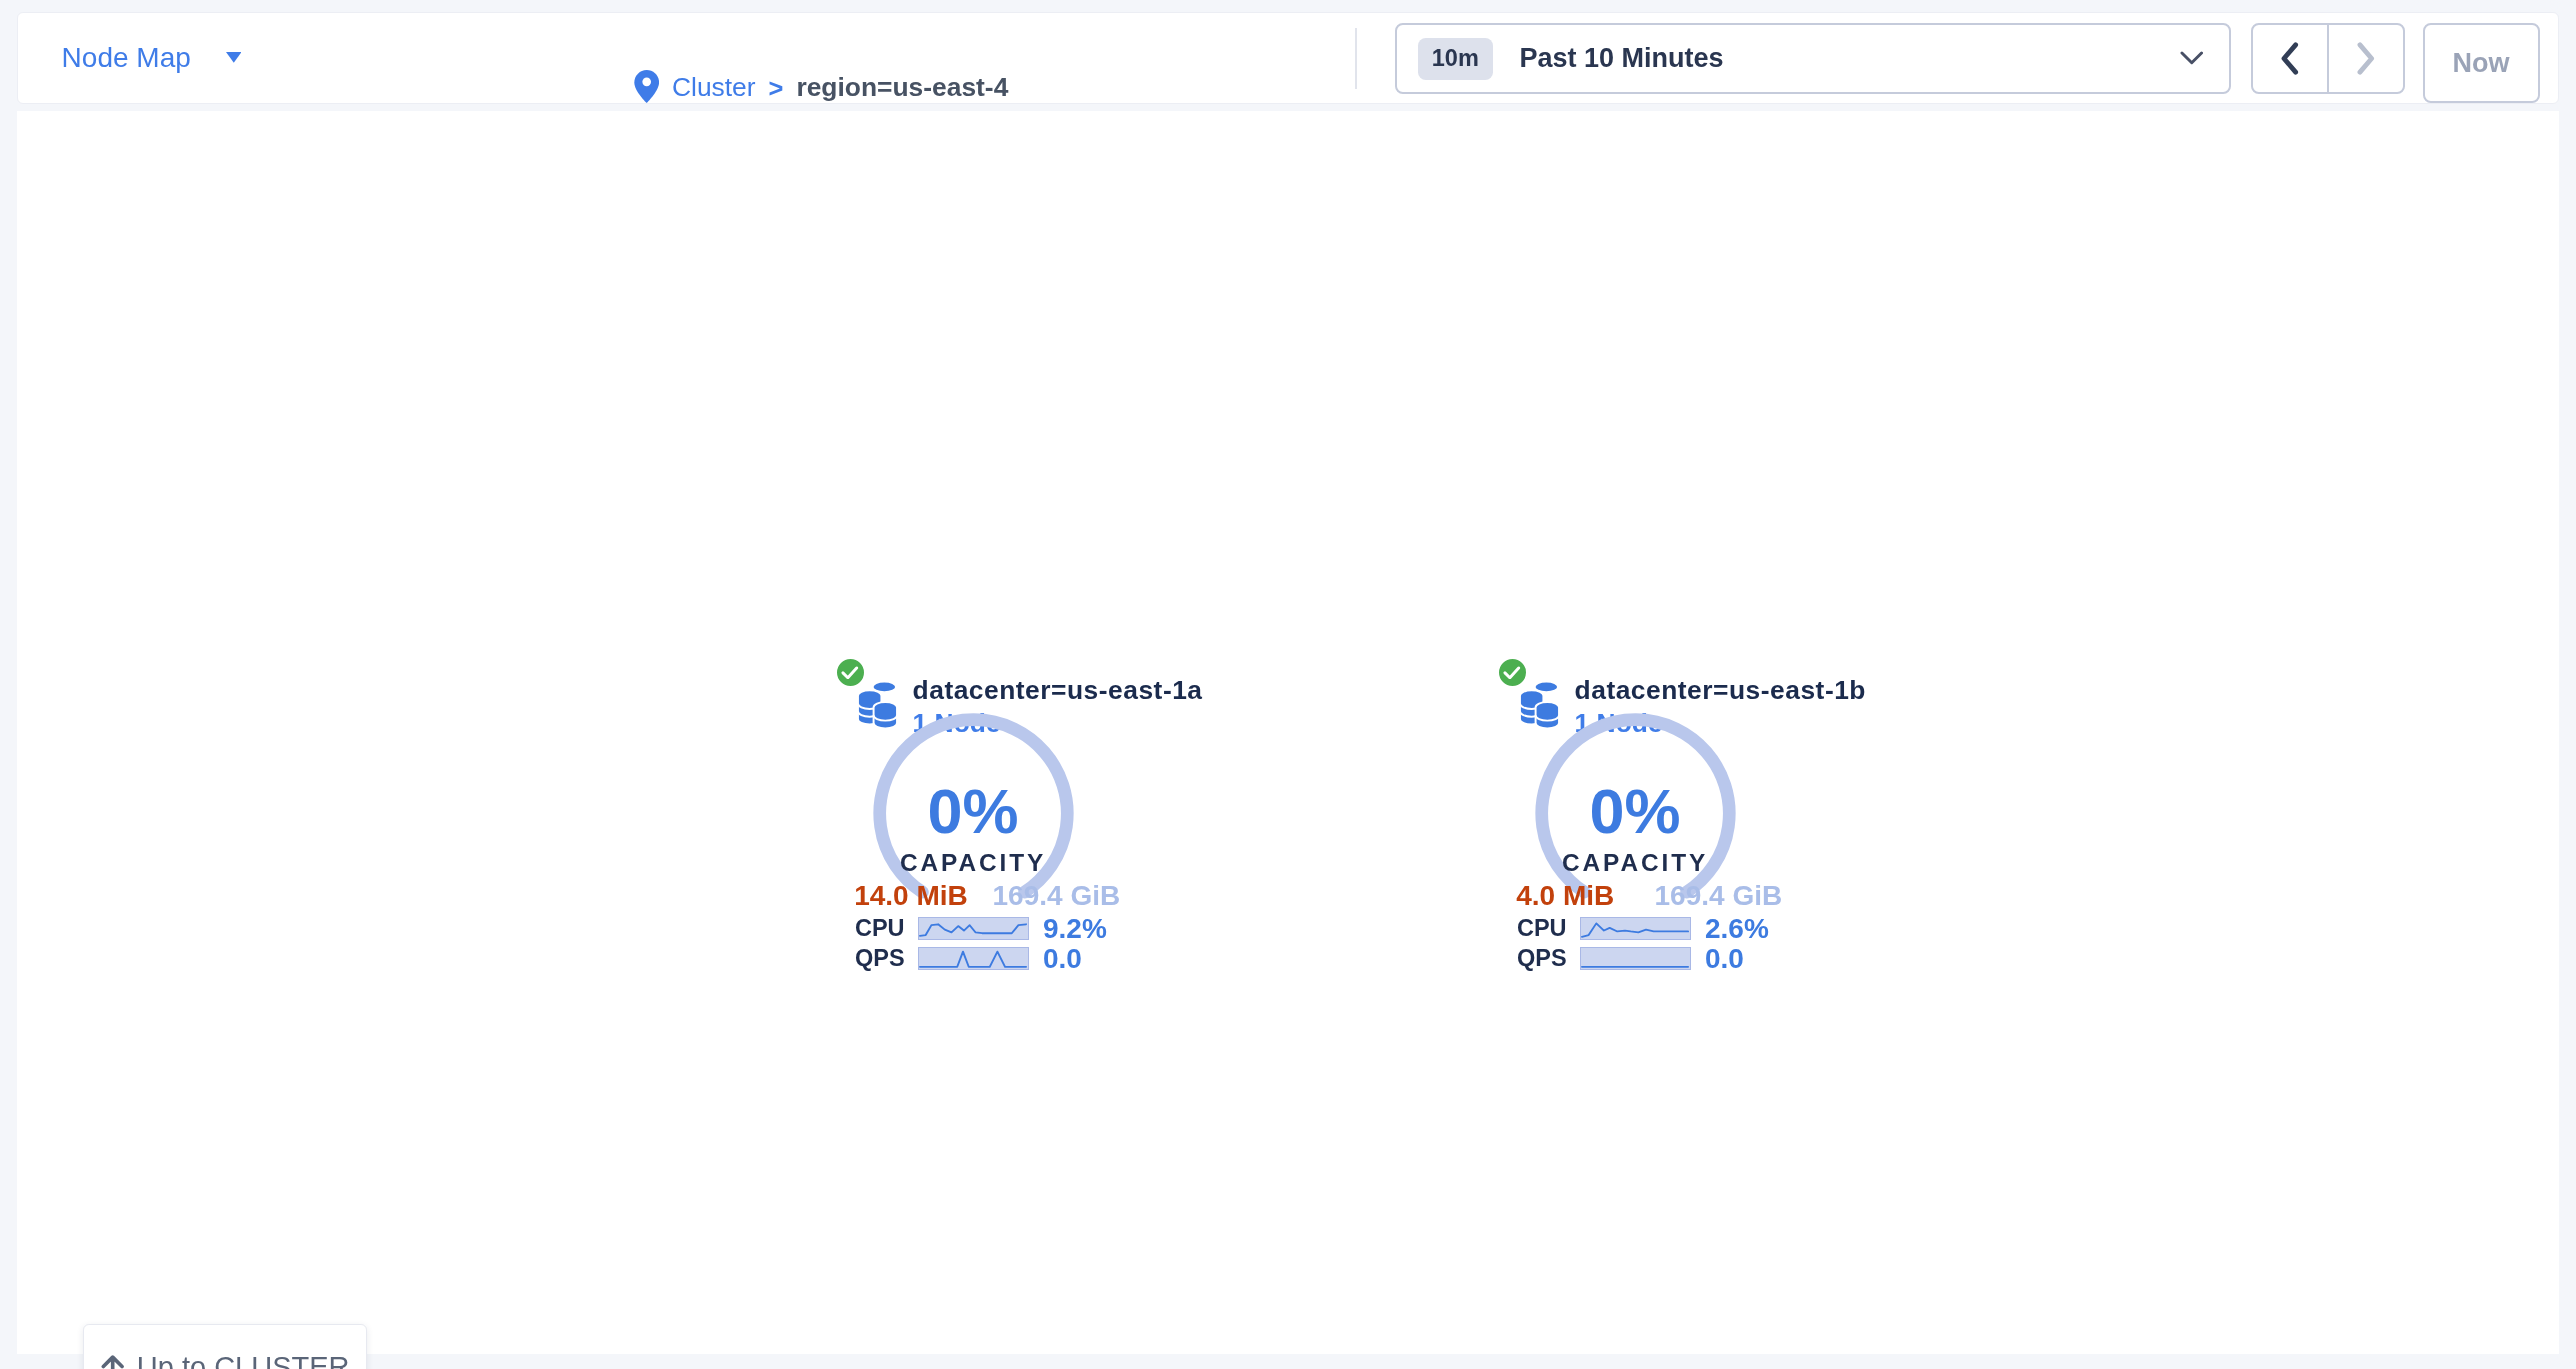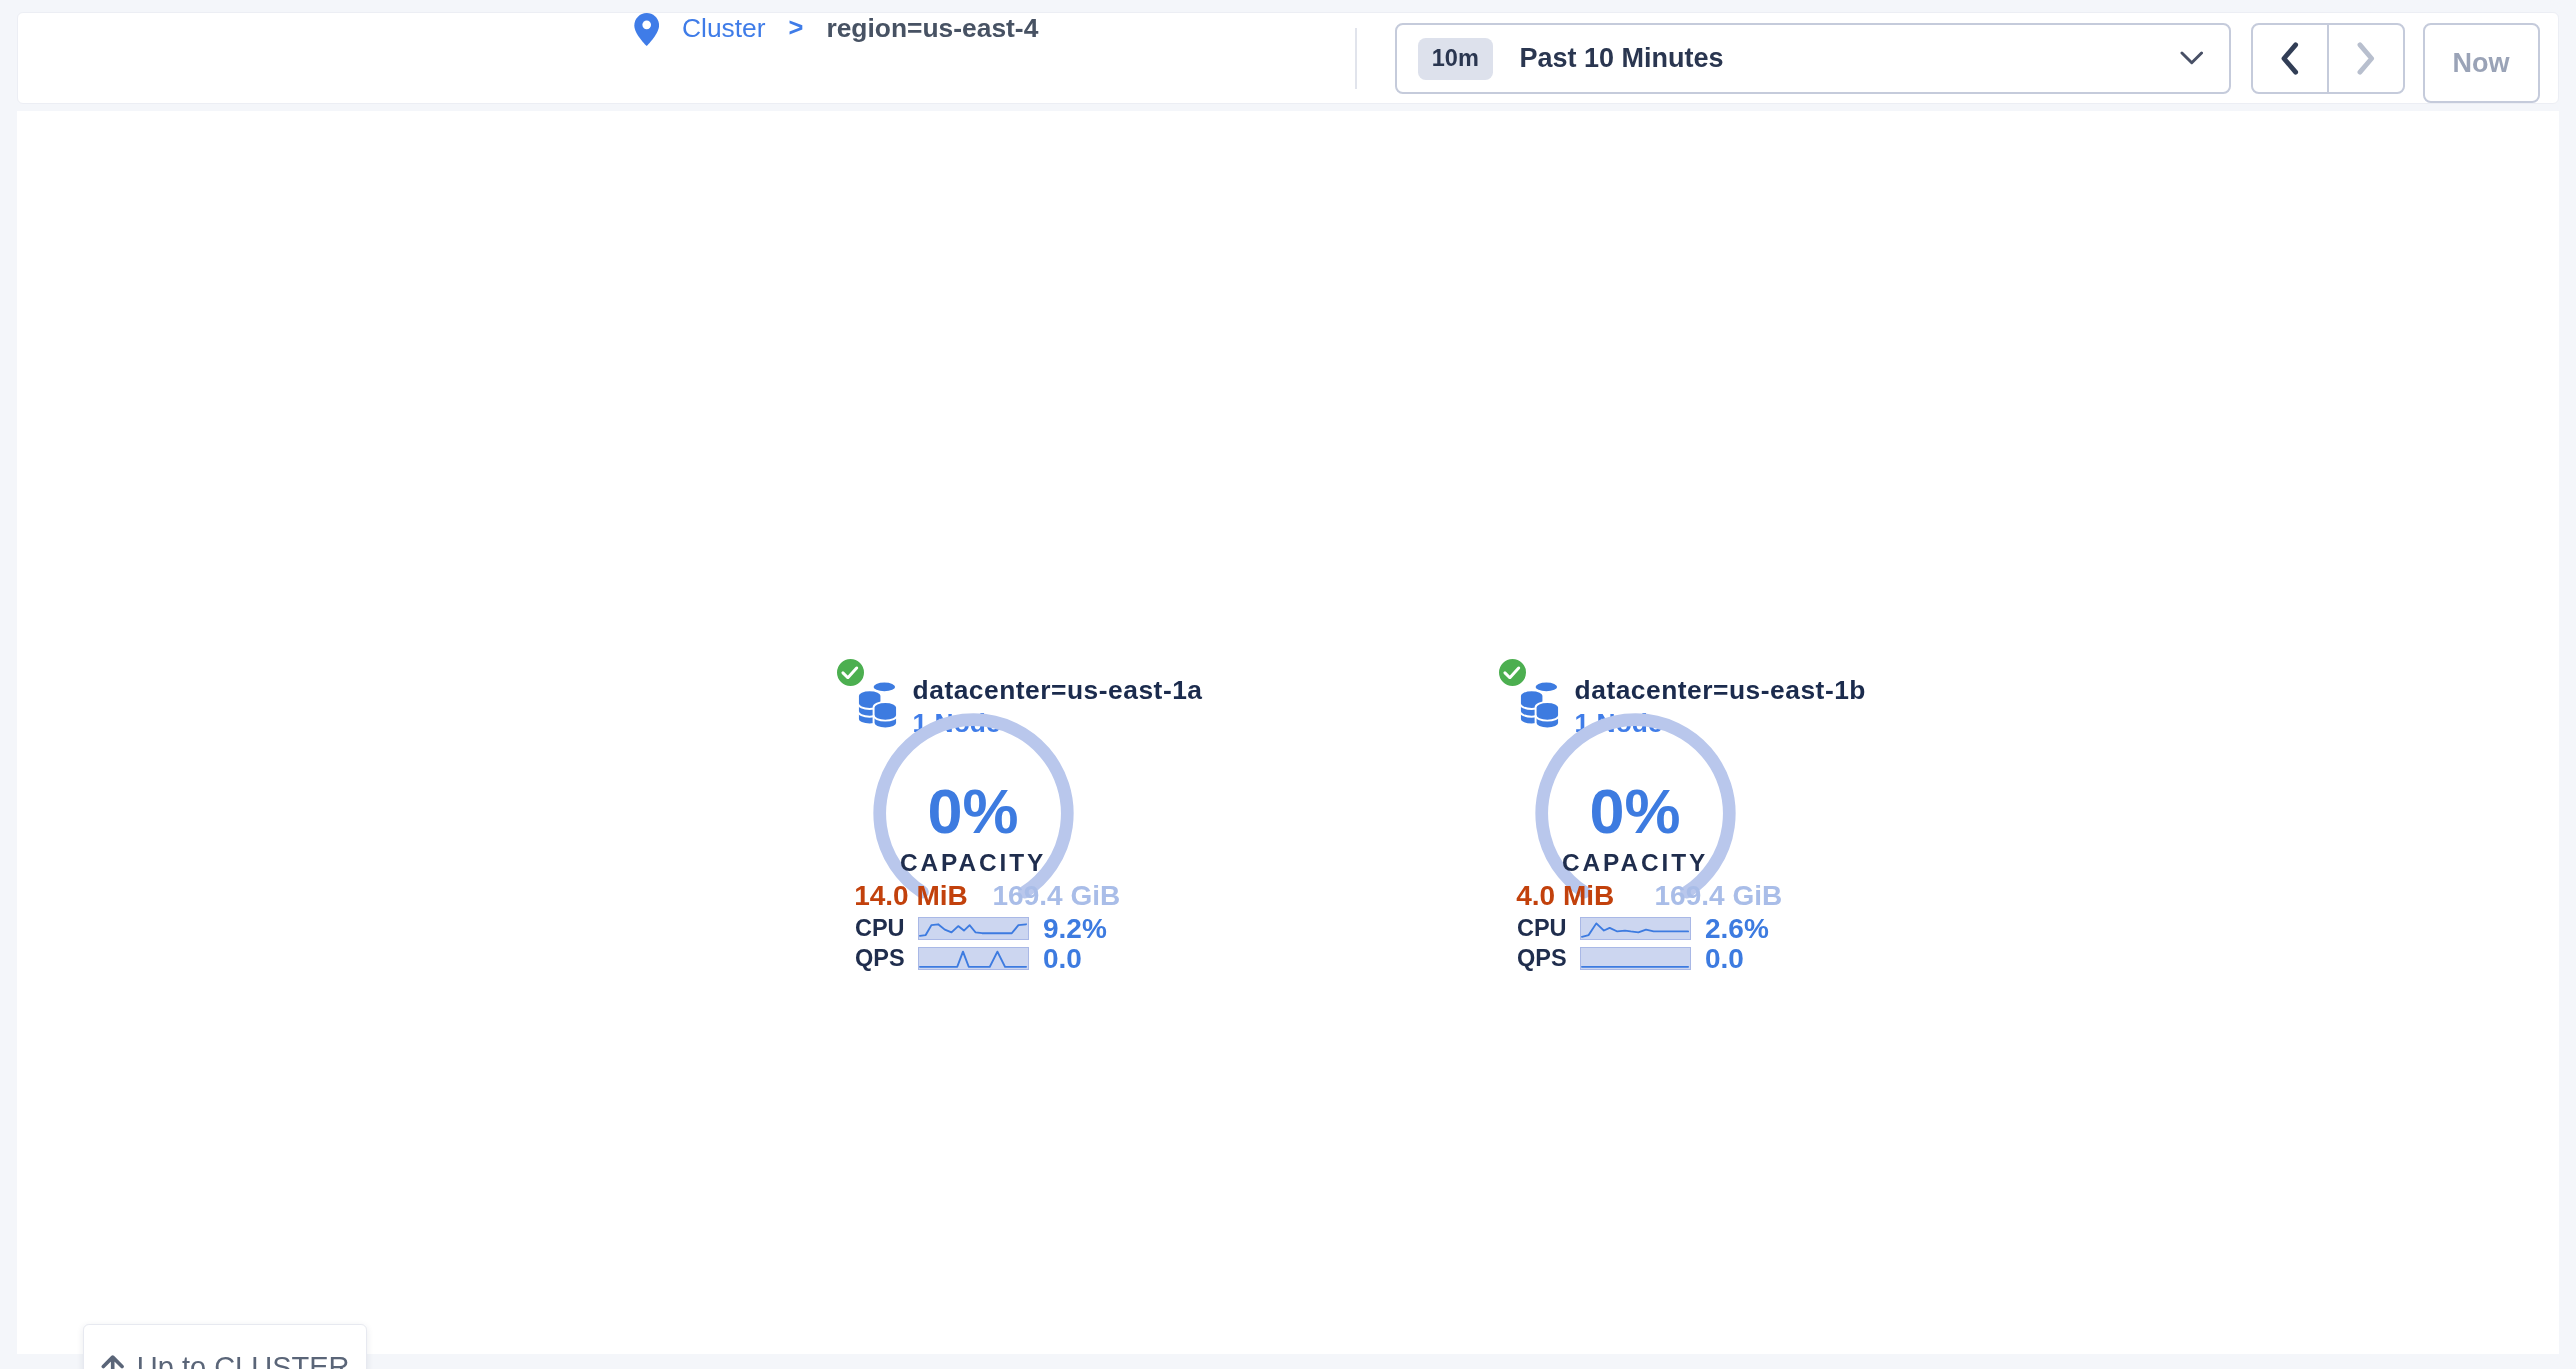--- a/index.html
+++ b/index.html
@@ -15,21 +15,21 @@
     position:absolute; left:16.6px; top:11.7px; width:2542px; height:92px;
     background:#ffffff; border-radius:5.9px; border:1px solid #eceef4;
   }
   .view-selector {
     position:absolute; left:44px; top:0; height:90px;
     display:flex; align-items:center; gap:35px; cursor:pointer;
   }
   .view-selector .label { font-size:28px; color:#3f7ce8; font-weight:500; }
   .breadcrumb {
     position:absolute; left:616px; top:0; height:90px;
-    display:flex; align-items:flex-start; gap:23px;
+    display:flex; align-items:flex-end; gap:13px;
   }
   .breadcrumb .root { font-size:26.4px; color:#3f7ce8; font-weight:500; }
   .breadcrumb .sep  { font-size:25.4px; color:#3f7ce8; font-weight:700; }
   .breadcrumb .current { font-size:26.4px; color:#475263; font-weight:700; }
   .header-divider {
     position:absolute; left:1337px; top:15.6px; width:2px; height:61px;
     background:#e1e4ec;
   }
   .time-select {
     position:absolute; left:1377px; top:10.8px; width:836px; height:71px;
@@ -115,20 +115,26 @@
     display:flex; align-items:center; justify-content:center; gap:11.7px;
     cursor:pointer;
   }
   .up-button .label { font-size:29px; color:#5a6578; }
 </style>
 </head>
 <body>
 
 <div class="header-bar">
 
+  <div class="view-selector">
+    <span class="label">Node Map</span>
+    <svg width="15.6" height="10.8" viewBox="0 0 16 11">
+      <path d="M0 0 h16 l-8 11 z" fill="#3f7ce8"></path>
+    </svg>
+  </div>
 
   <div class="breadcrumb">
     <svg width="25.4" height="33" viewBox="0 0 24 32">
       <path d="M12 0 C5.4 0 0 5.4 0 12 c0 8.5 12 20 12 20 s12 -11.5 12 -20 C24 5.4 18.6 0 12 0 z" fill="#3f7ce8"></path>
       <circle cx="12" cy="11.5" r="4.2" fill="#ffffff"></circle>
     </svg>
     <span class="root">Cluster</span>
     <span class="sep">&gt;</span>
     <span class="current">region=us-east-4</span>
   </div>

